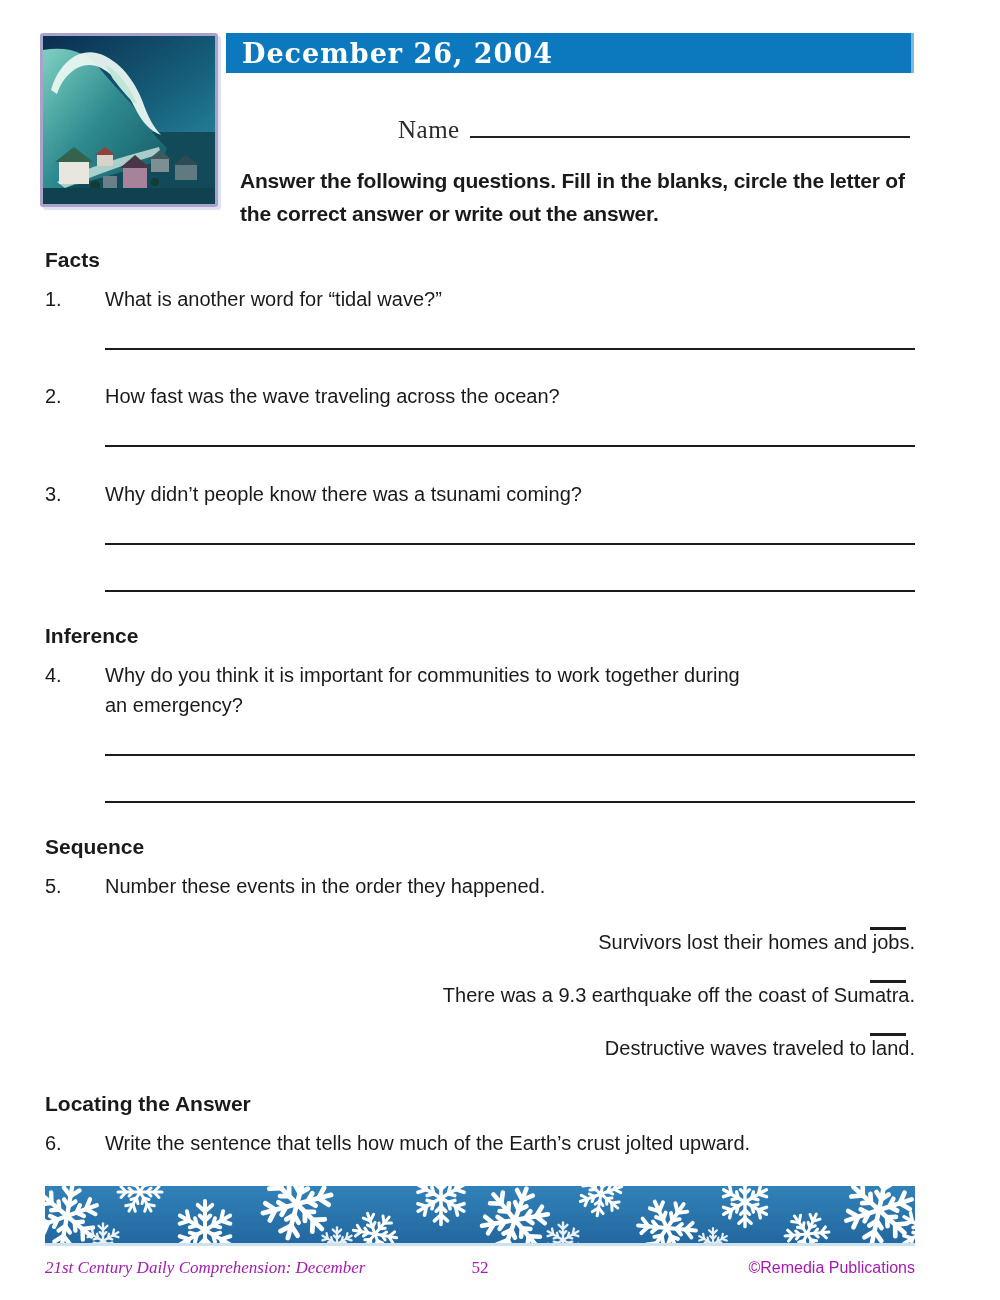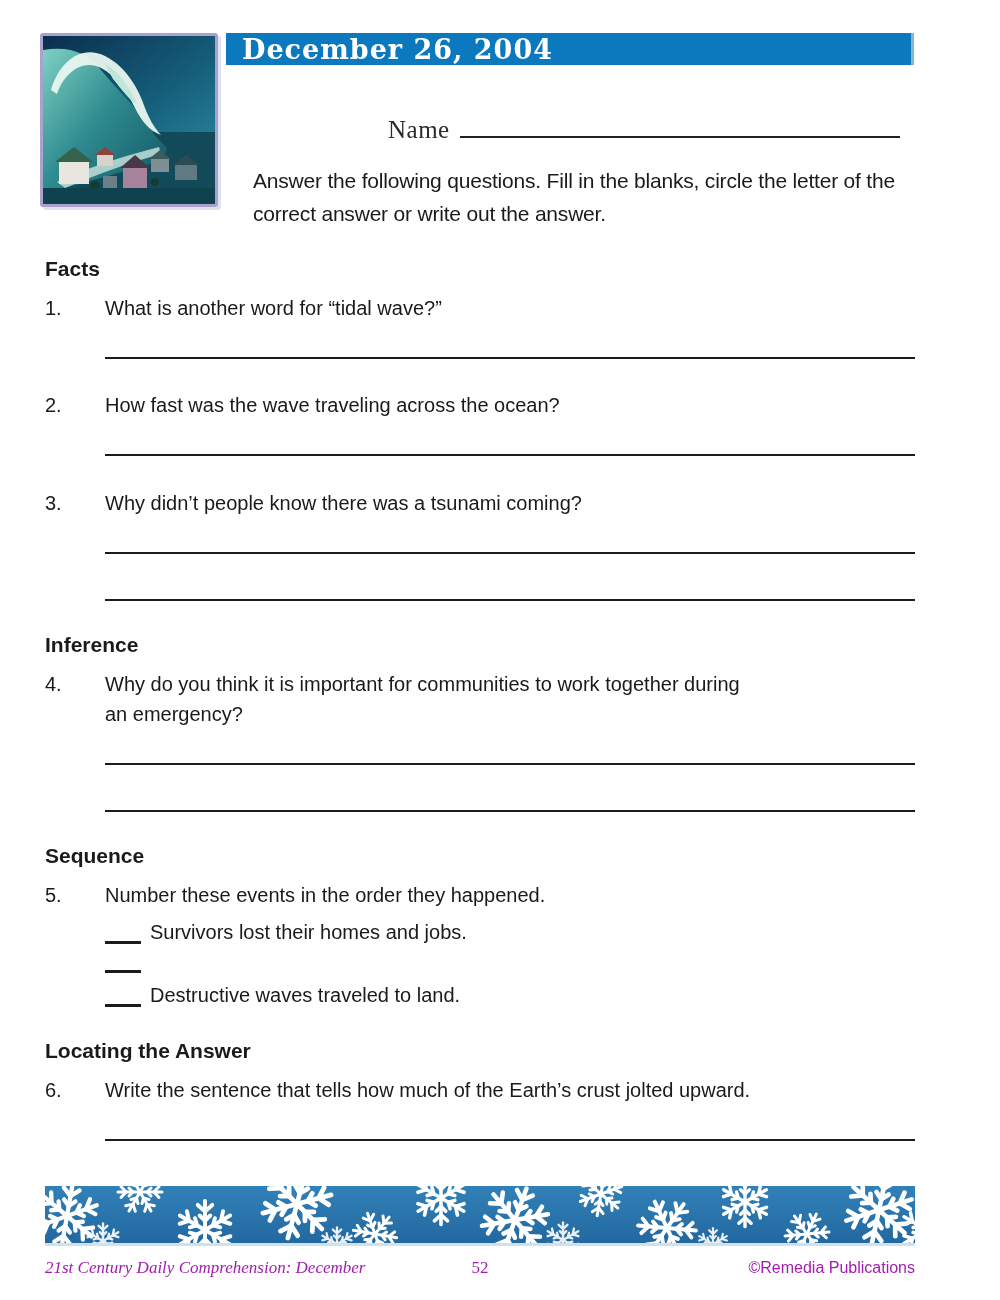--- a/index.html
+++ b/index.html
@@ -11,52 +11,52 @@
 
   
   .photo{
     position:absolute;left:40px;top:33px;width:178px;height:174px;
     border:3px solid #a9a2cd;border-radius:3px;box-sizing:border-box;
     background:#0b2e4e;box-shadow:3px 3px 0 rgba(160,170,205,.35);overflow:hidden;
   }
   .photo svg{display:block;width:100%;height:100%;}
 
   .banner{
-    position:absolute;left:226px;top:33px;width:688px;height:32px;
+    position:absolute;left:226px;top:33px;width:688px;height:40px;
     background:#0c78bd;border-right:3px solid #7fb8de;box-sizing:border-box;
     display:flex;align-items:center;
   }
   .banner-title{
     font-family:"DejaVu Serif", serif;font-weight:700;color:#ffffff;
     font-size:27px;margin-left:16px;letter-spacing:1px;white-space:nowrap;
   }
 
-  .name-row{position:absolute;left:388px;top:110px;white-space:nowrap;}
+  .name-row{position:absolute;left:398px;top:110px;white-space:nowrap;}
   .name-label{font-family:"Liberation Serif", serif;font-size:25px;color:#2b2b2b;letter-spacing:.5px;}
   .name-line{display:inline-block;width:440px;height:26px;margin-left:10px;border-bottom:2px solid #222;}
 
   .instructions{
-    position:absolute;left:253px;top:164px;width:668px;
-    font-weight:400;font-size:21px;line-height:33px;letter-spacing:-0.2px;
+    position:absolute;left:240px;top:164px;width:668px;
+    font-weight:700;font-size:21px;line-height:33px;letter-spacing:-0.2px;
   }
 
   
-  .content{position:absolute;left:45px;top:240px;width:870px;margin-top:9px;}
+  .content{position:absolute;left:45px;top:240px;width:870px;}
   .section{margin-top:32px;}
   .section:first-child{margin-top:8px;}
   .section-heading{font-weight:700;font-size:21px;line-height:24px;}
   .q-block{margin-top:12px;}
   .q-block + .q-block{margin-top:31px;}
   .q-row{display:flex;}
   .q-num{width:60px;flex:none;font-size:20px;line-height:30px;}
   .q-text{font-size:20px;line-height:30px;max-width:760px;}
   .answer-line{margin-left:60px;margin-top:34px;height:0;border-bottom:2px solid #1c1c1c;}
   .answer-line.next{margin-top:45px;}
   .seq-items{margin-left:60px;}
-  .seq-item{margin-top:10px;font-size:20px;line-height:24px;display:flex;align-items:flex-end;}
+  .seq-item{margin-top:10px;font-size:20px;line-height:24px;display:flex;align-items:flex-end;flex-direction:column;}
   .seq-blank{display:inline-block;width:36px;height:16px;flex:none;margin-right:9px;border-bottom:3px solid #1c1c1c;}
 
   
   .band{
     position:absolute;left:45px;top:1186px;width:870px;height:57px;
     background:linear-gradient(#3181b8,#2368a0);
     border-bottom:3px solid #cde2ef;overflow:hidden;
   }
   .band svg{display:block;width:870px;height:57px;}
 
@@ -169,20 +169,21 @@
             <div class="q-num">5.</div>
             <div class="q-text">Number these events in the order they happened.</div>
           </div>
           <div class="seq-items">
             <div class="seq-item">
               <div class="seq-blank"></div>
               <div>Survivors lost their homes and jobs.</div>
             </div>
             <div class="seq-item">
               <div class="seq-blank"></div>
+              <div>There was a 9.3 earthquake off the coast of Sumatra.</div>
             </div>
             <div class="seq-item">
               <div class="seq-blank"></div>
               <div>Destructive waves traveled to land.</div>
             </div>
           </div>
         </div>
       </div>
       <div class="section">
         <div class="section-heading">Locating the Answer</div>

